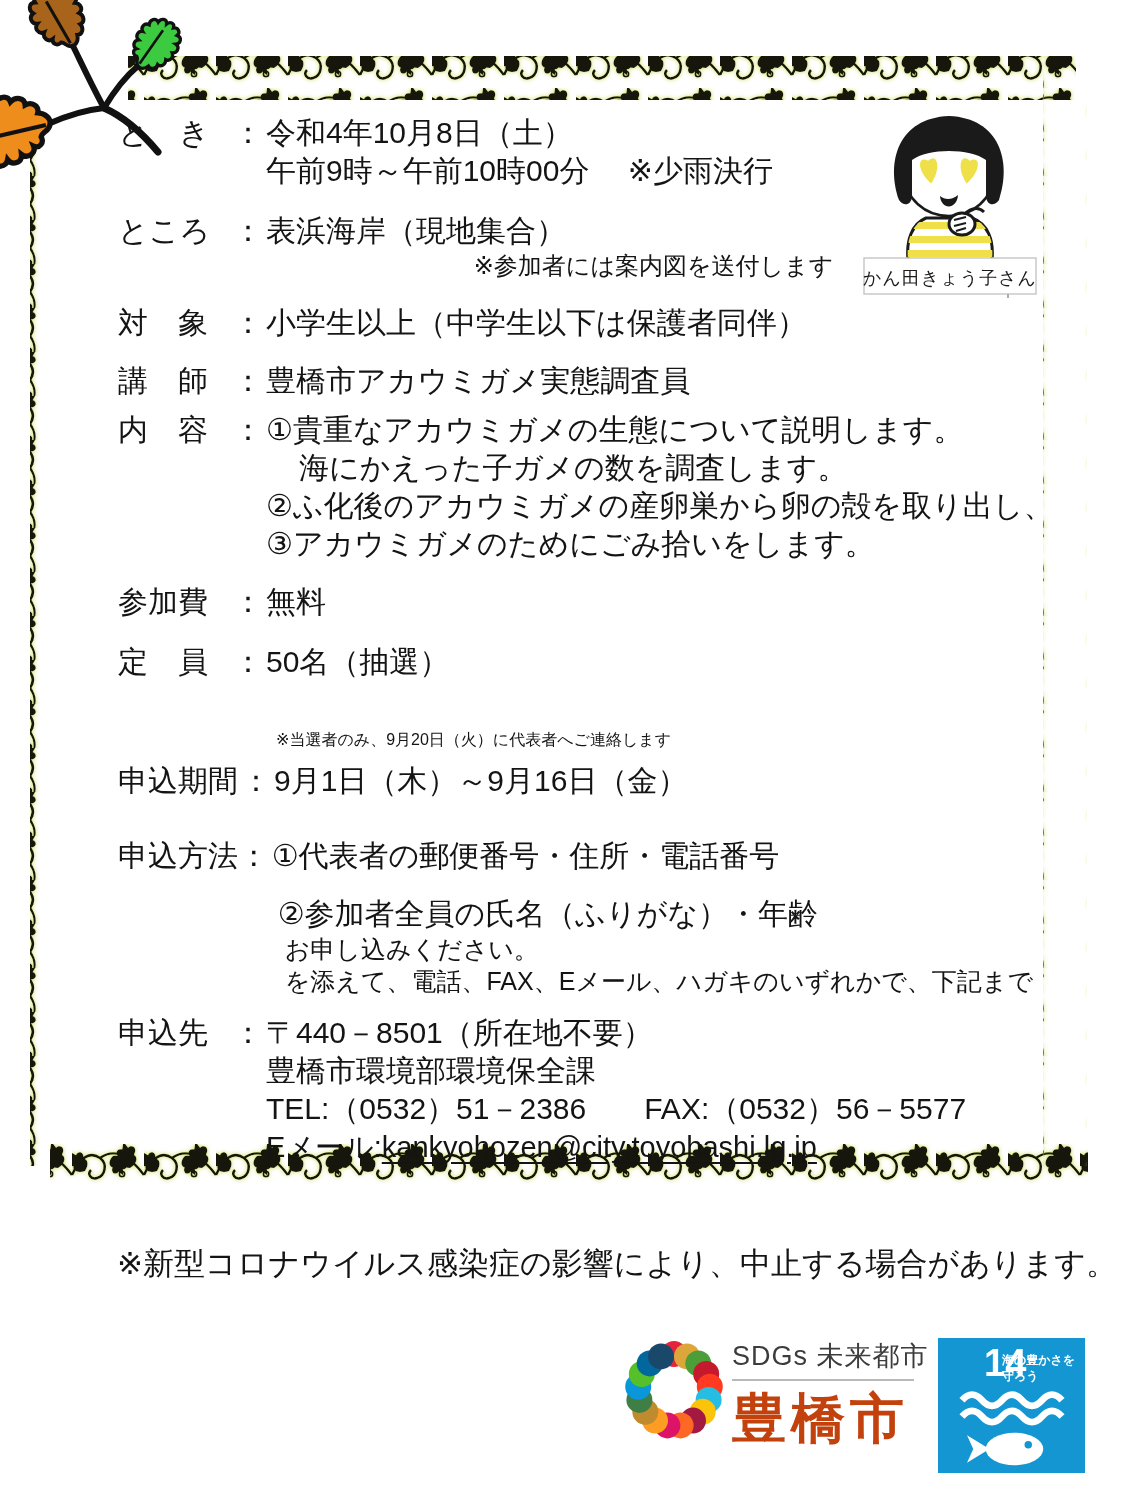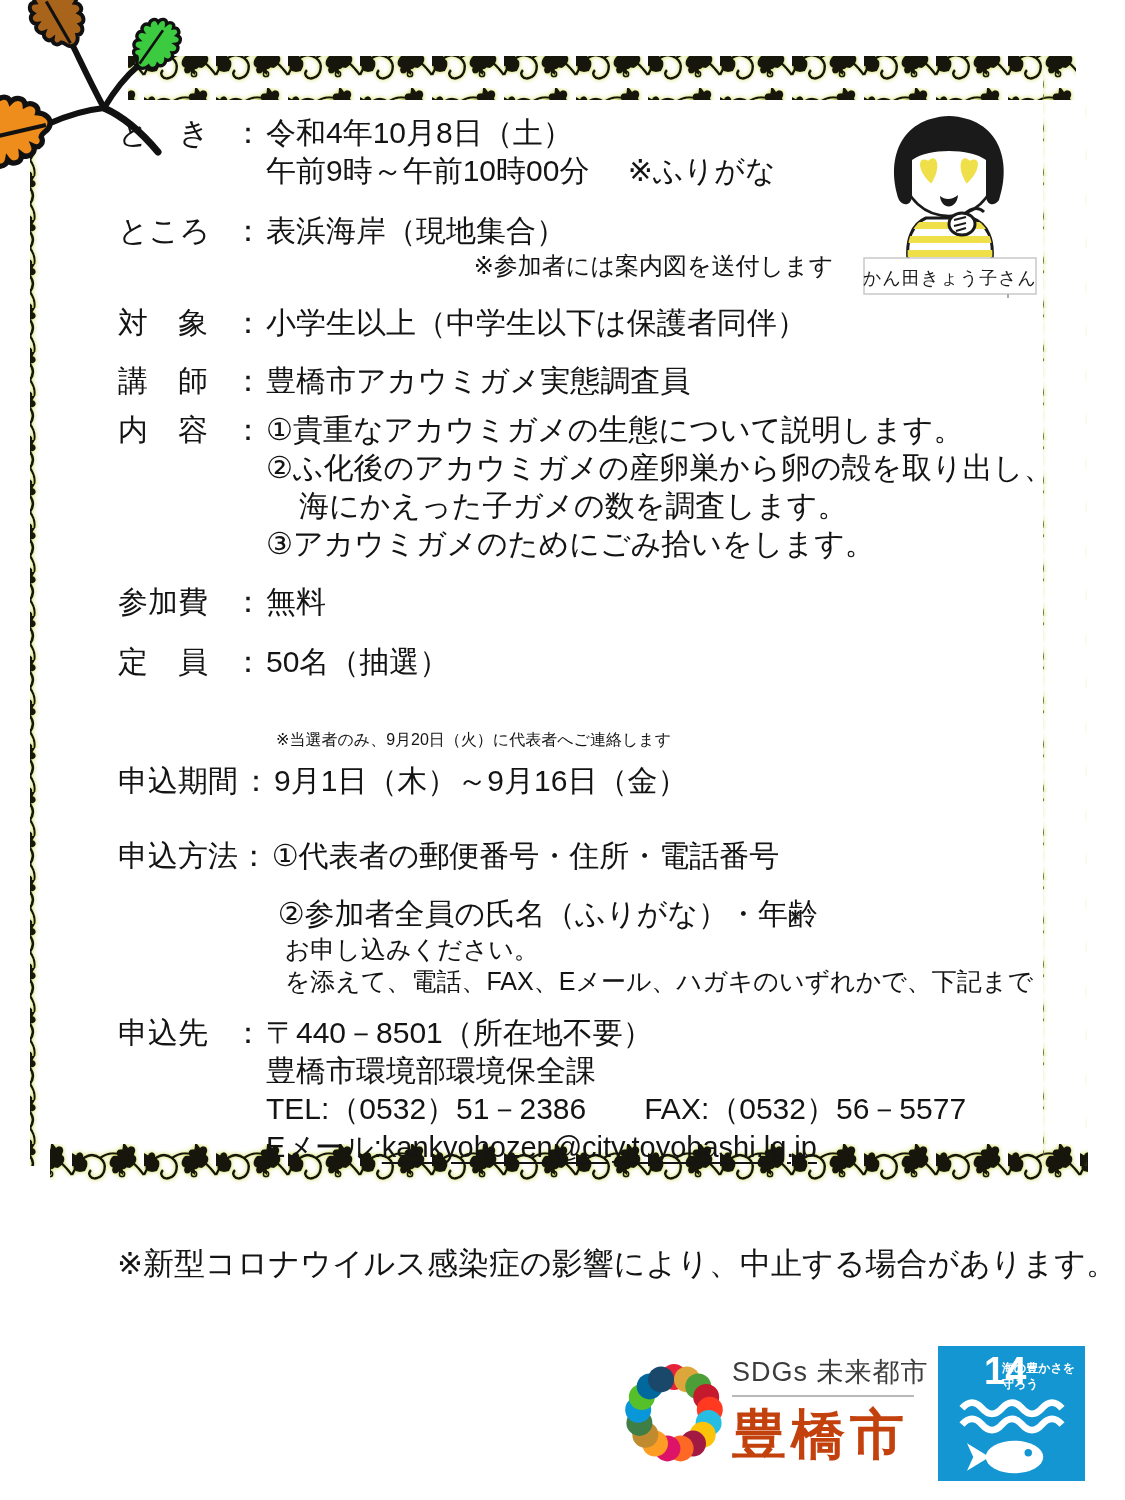--- a/index.html
+++ b/index.html
@@ -21,21 +21,21 @@
   .note-sm{font-size:16px;line-height:30px;white-space:nowrap;margin-top:44px;}
   .indent1{padding-left:33px;}
   .indent2{padding-left:6px;}
   .method-note{font-size:25px;line-height:32px;padding-left:13px;white-space:nowrap;}
   .gap20{height:20px;}
   .telfax .fax{margin-left:58px;}
   .email-addr{text-decoration:underline;text-underline-offset:5px;}
   
   .covid{position:absolute;left:117px;top:1243px;font-size:31px;white-space:nowrap;letter-spacing:0px;}
   
-  .footer{position:absolute;left:0;top:1338px;width:1125px;height:150px;display:flex;align-items:center;}
+  .footer{position:absolute;left:0;top:1338px;width:1125px;height:150px;display:flex;align-items:flex-start;}
   .wheel-wrap{margin-left:622px;width:104px;height:104px;}
   .citylogo{margin-left:6px;width:186px;}
   .citylogo .l1{font-size:27px;color:#3c3c3c;letter-spacing:1px;white-space:nowrap;}
   .citylogo .rule{height:2px;background:#b9b9b9;margin:5px 0 2px 0;width:182px;}
   .citylogo .l2{font-size:54px;font-weight:bold;letter-spacing:5px;color:#c2410c;white-space:nowrap;}
   .sdg14{margin-left:20px;width:147px;height:135px;background:#1496d2;position:relative;color:#fff;}
   .sdg14 .num{position:absolute;left:10px;top:4px;font-size:38px;font-weight:bold;margin-left:36px;}
   .sdg14 .ttl{position:absolute;left:64px;top:14px;font-size:12px;font-weight:bold;line-height:16px;}
   .sdg14 svg{position:absolute;left:14px;top:52px;}
   
@@ -136,21 +136,21 @@
   </svg>
 </div>
 
 <div class="content">
 
   <div class="row" style="margin-bottom:22px">
     <div class="label">と　き</div>
     <div class="colon">：</div>
     <div class="cell">
       <div class="line">令和4年10月8日（土）</div>
-      <div class="line">午前9時～午前10時00分　 ※ふりがな</div>
+      <div class="line">午前9時～午前10時00分　 ※少雨決行</div>
     </div>
   </div>
 
   <div class="row" style="margin-bottom:23px">
     <div class="label">ところ</div>
     <div class="colon">：</div>
     <div class="cell">
       <div class="line">表浜海岸（現地集合）</div>
       <div class="note" style="padding-left:8px">※参加者には案内図を送付します</div>
     </div>
@@ -170,22 +170,22 @@
     <div class="cell">
         <div class="line">豊橋市アカウミガメ実態調査員</div>
       </div>
   </div>
 
   <div class="row" style="margin-bottom:20px">
     <div class="label">内　容</div>
     <div class="colon">：</div>
     <div class="cell">
       <div class="line">①貴重なアカウミガメの生態について説明します。</div>
+      <div class="line indent1">海にかえった子ガメの数を調査します。</div>
       <div class="line">②ふ化後のアカウミガメの産卵巣から卵の殻を取り出し、</div>
-      <div class="line indent1">海にかえった子ガメの数を調査します。</div>
       <div class="line">③アカウミガメのためにごみ拾いをします。</div>
     </div>
   </div>
 
   <div class="row" style="margin-bottom:22px">
     <div class="label">参加費</div>
     <div class="colon">：</div>
     <div class="cell">
         <div class="line">無料</div>
       </div>

